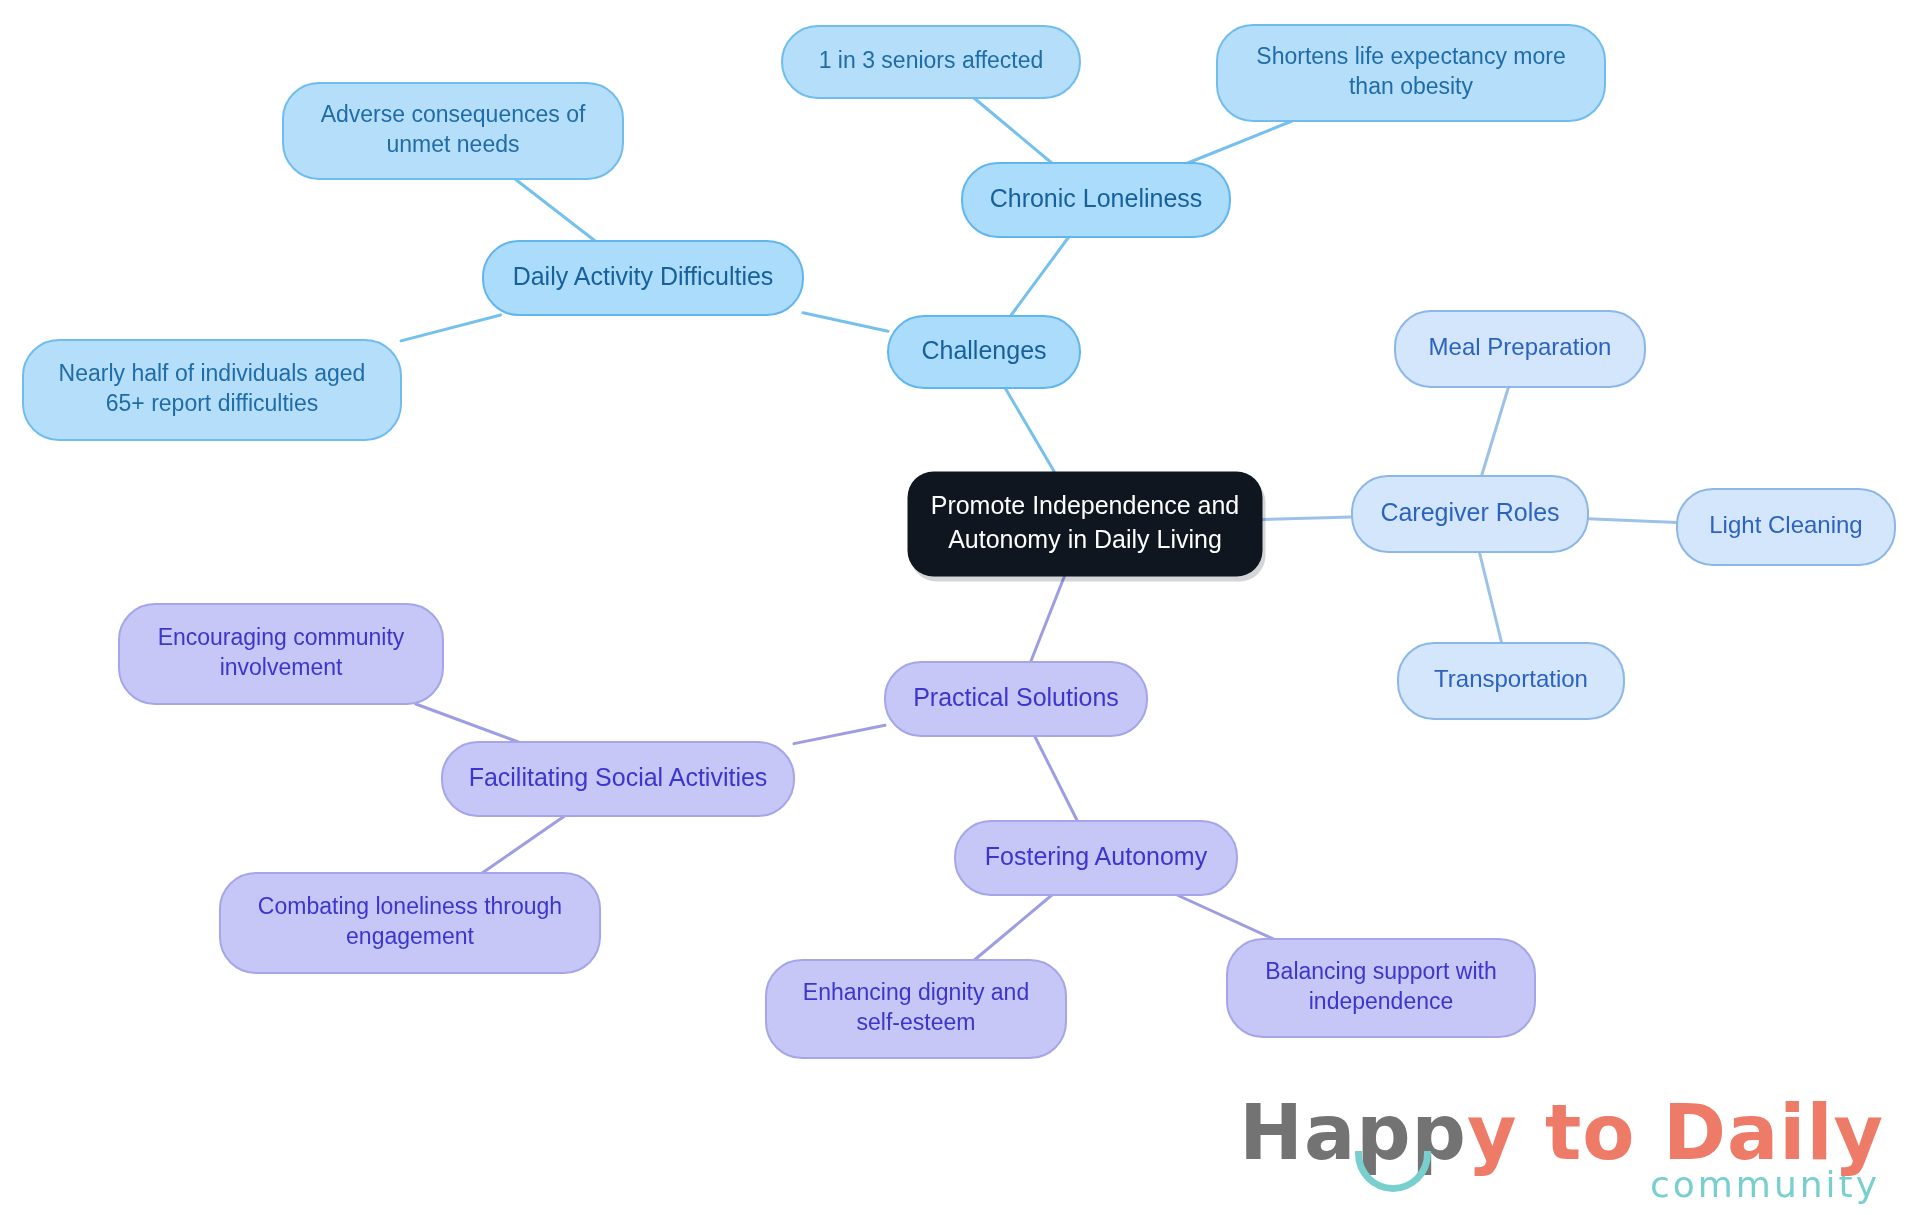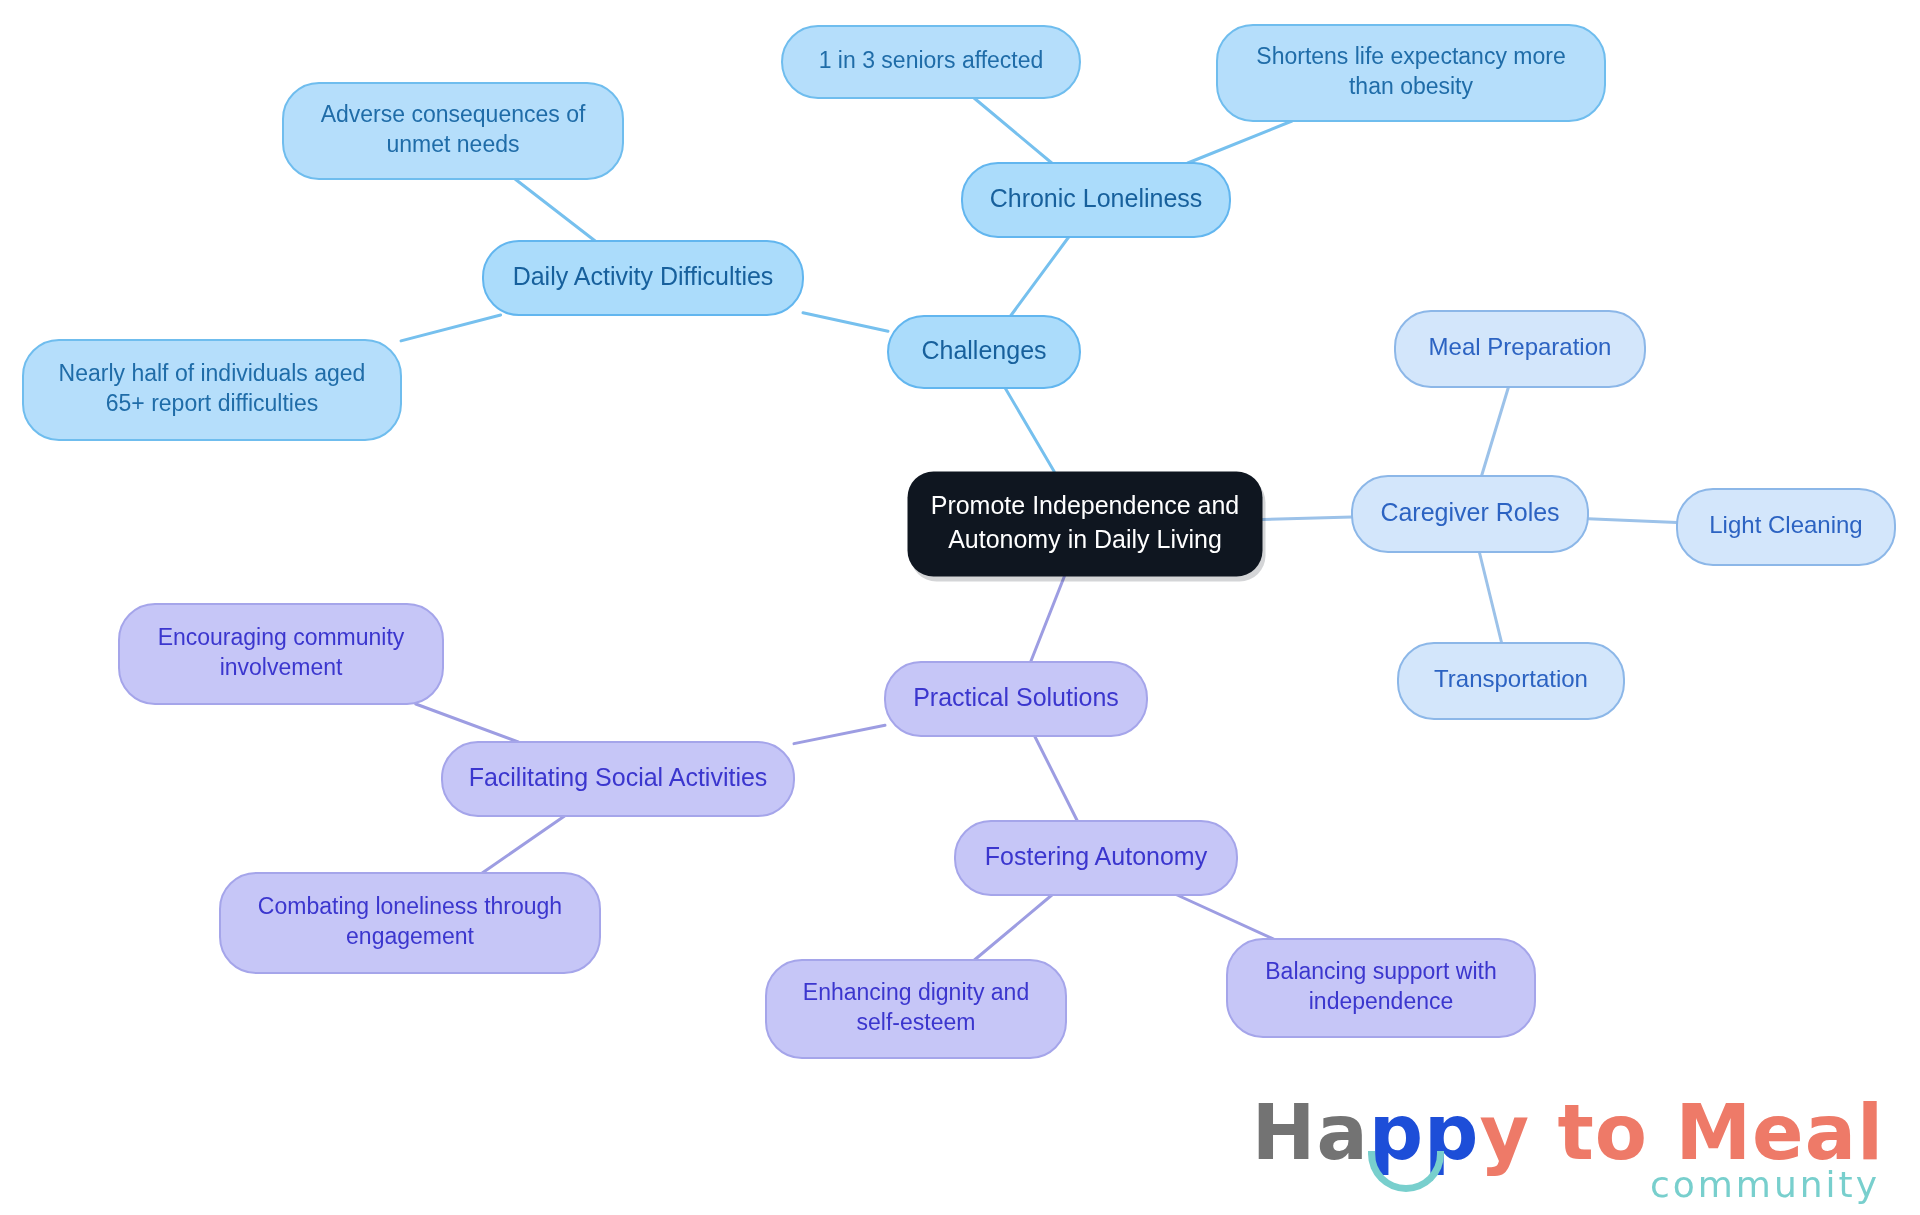--- a/index.html
+++ b/index.html
@@ -178,17 +178,17 @@
         <rect x="910.5" y="476.5" width="355" height="105" rx="26" fill="rgba(15,22,32,0.18)"></rect>
         <rect x="907.5" y="471.5" width="355" height="105" rx="26" fill="#0f1620"></rect>
         <text x="1085" y="507" class="node-text" fill="#ffffff" font-size="25">Promote Independence and</text>
         <text x="1085" y="541" class="node-text" fill="#ffffff" font-size="25">Autonomy in Daily Living</text>
       </g>
     </g>
 </svg>
 
 <div id="brand-logo">
   <div class="logo-main">
-    <span style="color: #737373;">Ha</span><span style="color: #1d4ed8;">pp</span><span style="color: rgb(238, 122, 104);">y to Meal</span>
+    <span style="color: #737373;">Ha</span><span style="color: #737373;">pp</span><span style="color: rgb(238, 122, 104);">y to Daily</span>
     <span class="logo-smile" style="border-color: transparent rgb(120, 207, 205) rgb(120, 207, 205);"></span>
   </div>
   <div class="logo-sub" style="color: rgb(120, 207, 205);">community</div>
 </div>
 
 </body></html>

